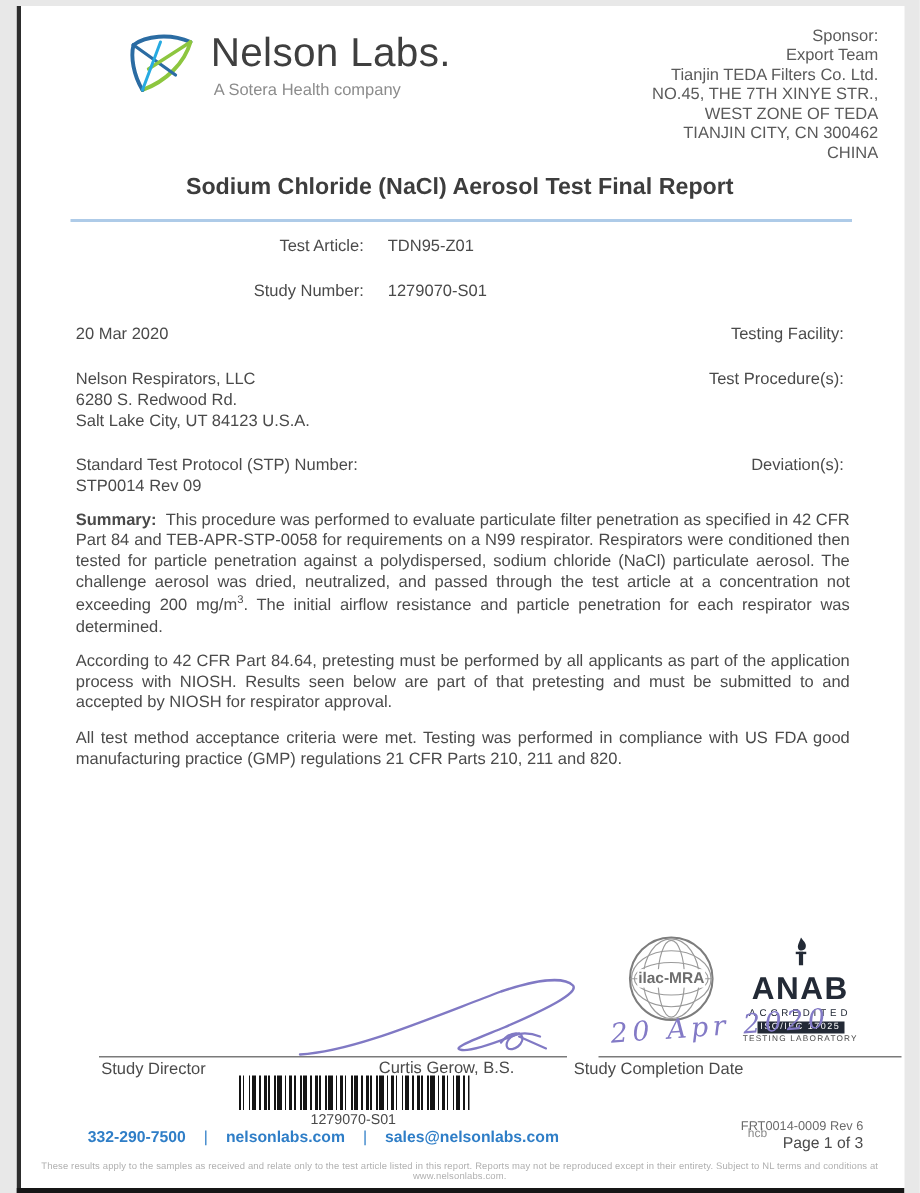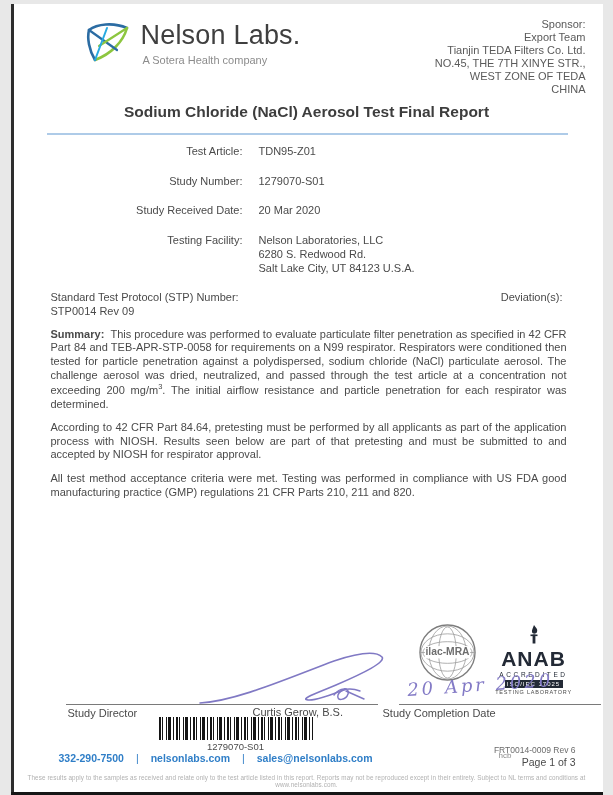--- a/index.html
+++ b/index.html
@@ -119,44 +119,45 @@
         <div class="logo-name">Nelson Labs.</div>
         <div class="logo-tagline">A Sotera Health company</div>
       </div>
     </div>
     <div class="sponsor">
       <div>Sponsor:</div>
       <div>Export Team</div>
       <div>Tianjin TEDA Filters Co. Ltd.</div>
       <div>NO.45, THE 7TH XINYE STR.,</div>
       <div>WEST ZONE OF TEDA</div>
+      <div>TIANJIN CITY,  CN 300462</div>
       <div>CHINA</div>
     </div>
   </div>
 
   <div class="doc-title">Sodium Chloride (NaCl) Aerosol Test Final Report</div>
   <div class="title-rule"></div>
 
   <div class="info-grid">
     <div class="info-label">Test Article:</div>
     <div class="info-value">TDN95-Z01</div>
 
     <div class="info-label">Study Number:</div>
     <div class="info-value">1279070-S01</div>
 
-    <div class="info-label">Study Received Date:</div>
     <div class="info-value">20 Mar 2020</div>
 
     <div class="info-label">Testing Facility:</div>
     <div class="info-value">
-      <div>Nelson Laboratories, LLC</div>
+      <div>Nelson Respirators, LLC</div>
       <div>6280 S. Redwood Rd.</div>
       <div>Salt Lake City, UT 84123 U.S.A.</div>
     </div>
 
+    <div class="info-label">Test Procedure(s):</div>
     <div class="info-value">Standard Test Protocol (STP) Number:  STP0014 Rev 09</div>
 
     <div class="info-label">Deviation(s):</div>
   </div>
 
   <div class="body-text">
     <div class="para first"><span class="b">Summary:</span>&nbsp;&nbsp;<span>This procedure was performed to evaluate particulate filter penetration as specified in 42 CFR Part 84 and TEB-APR-STP-0058 for requirements on a N99 respirator.  Respirators were conditioned then tested for particle penetration against a polydispersed, sodium chloride (NaCl) particulate aerosol.  The challenge aerosol was dried, neutralized, and passed through the test article at a concentration not exceeding 200 mg/m</span><sup>3</sup><span>.  The initial airflow resistance and particle penetration for each respirator was determined.</span></div>
     <div class="para">According to 42 CFR Part 84.64, pretesting must be performed by all applicants as part of the application process with NIOSH. Results seen below are part of that pretesting and must be submitted to and accepted by NIOSH for respirator approval.</div>
     <div class="para">All test method acceptance criteria were met.  Testing was performed in compliance with US FDA good manufacturing practice (GMP) regulations 21 CFR Parts 210, 211 and 820.</div>
   </div>

